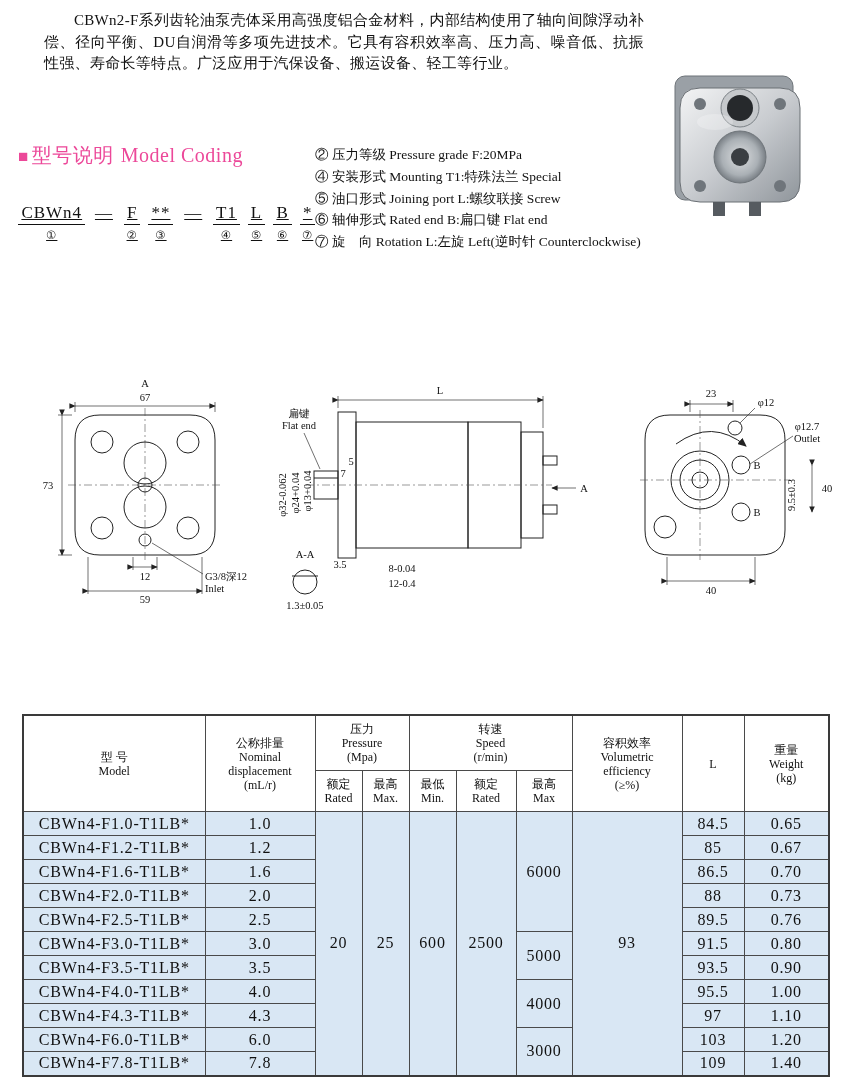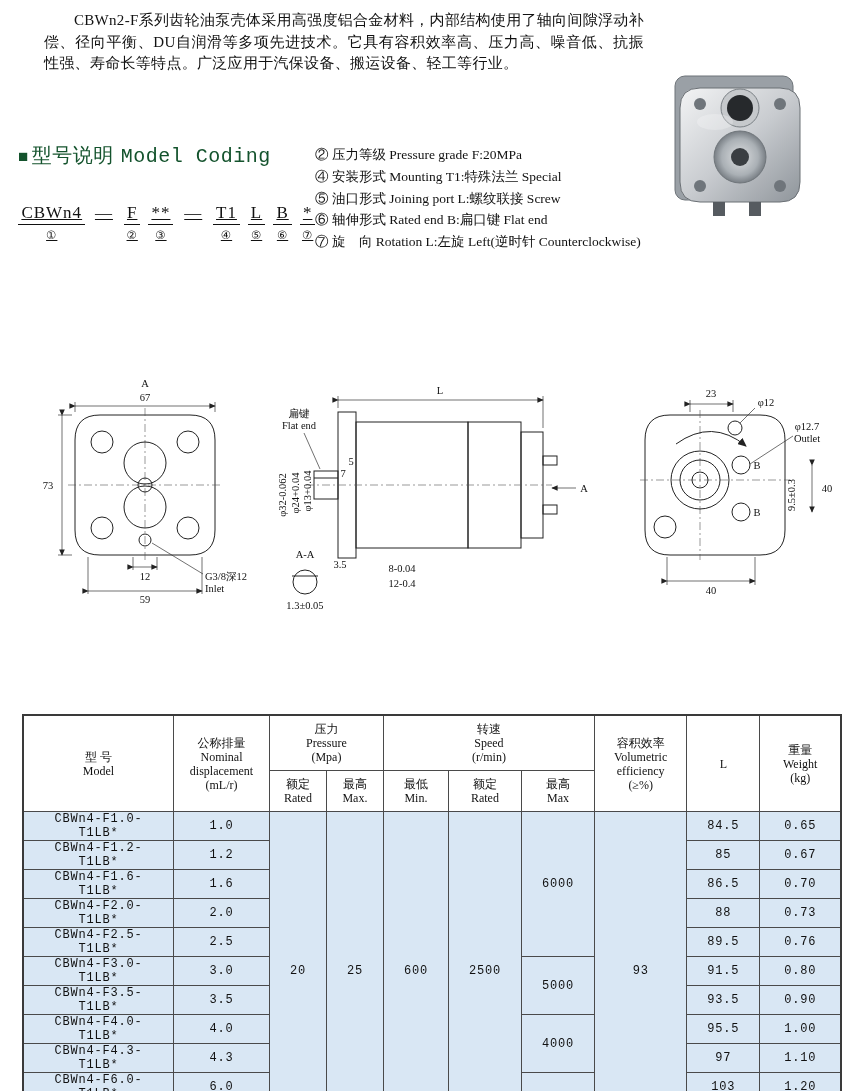--- a/index.html
+++ b/index.html
@@ -11,21 +11,21 @@
   
   .intro {
     position: absolute; left: 44px; top: 10px; width: 600px;
     font-size: 15px; line-height: 21.5px; text-align: justify;
     text-indent: 2em; letter-spacing: 0.3px;
   }
   
   .photo { position: absolute; left: 643px; top: 60px; width: 178px; height: 178px; }
   
   .section-title {
-    font-family: Liberation Mono, monospace; font-size: 20px; color: #14532d;
+    font-family: Liberation Serif, serif; font-size: 20px; color: #ec4899;
     letter-spacing: 0.5px; white-space: nowrap;
   }
   .section-title .bullet { font-size: 17px; margin-right: 3px; }
   .section-title .title-en { margin-left: 7px; }
 
   
   #model-coding { position: absolute; left: 18px; top: 142px; width: 814px; display: flex; }
   .mc-left { width: 297px; flex: none; }
   .code-line { margin-top: 34px; margin-left: 2px; display: flex; align-items: flex-start; gap: 9px; font-size: 17px; letter-spacing: 1px; }
   .seg { display: flex; flex-direction: column; align-items: center; min-width: 12px; text-decoration: underline; }
@@ -43,21 +43,21 @@
   .ln { stroke: #222; stroke-width: 1; fill: none; }
   .thin { stroke: #333; stroke-width: 0.7; fill: none; }
   .cl { stroke: #555; stroke-width: 0.6; fill: none; stroke-dasharray: 8 3 2 3; }
 
   #spec-title { position: absolute; left: 18px; top: 668px; }
   .spec-table-wrap { position: absolute; left: 22px; top: 714px; }
   table { border-collapse: collapse; border: 2px solid #3a3a3a; }
   th, td { border: 1px solid #4a4a4a; text-align: center; vertical-align: middle; font-weight: normal; }
   thead th { background: #ffffff; font-size: 12px; line-height: 14px; white-space: pre-line; padding: 6px 2px; }
   thead tr.tier2 th { height: 40px; }
-  tbody td { background: #d9e7f4; font-size: 12px; height: 24px; letter-spacing: 0.8px; padding: 0 20px; font-family: Liberation Mono, monospace; }
+  tbody td { background: #d9e7f4; font-size: 16px; height: 24px; letter-spacing: 0.8px; padding: 0 2px; }
 </style>
 </head>
 <body>
 
 <div class="page">
 
   <p class="intro">CBWn2-F系列齿轮油泵壳体采用高强度铝合金材料，内部结构使用了轴向间隙浮动补偿、径向平衡、DU自润滑等多项先进技术。它具有容积效率高、压力高、噪音低、抗振性强、寿命长等特点。广泛应用于汽保设备、搬运设备、轻工等行业。</p>
 
   <svg class="photo" viewBox="0 0 178 178">
     <defs>

